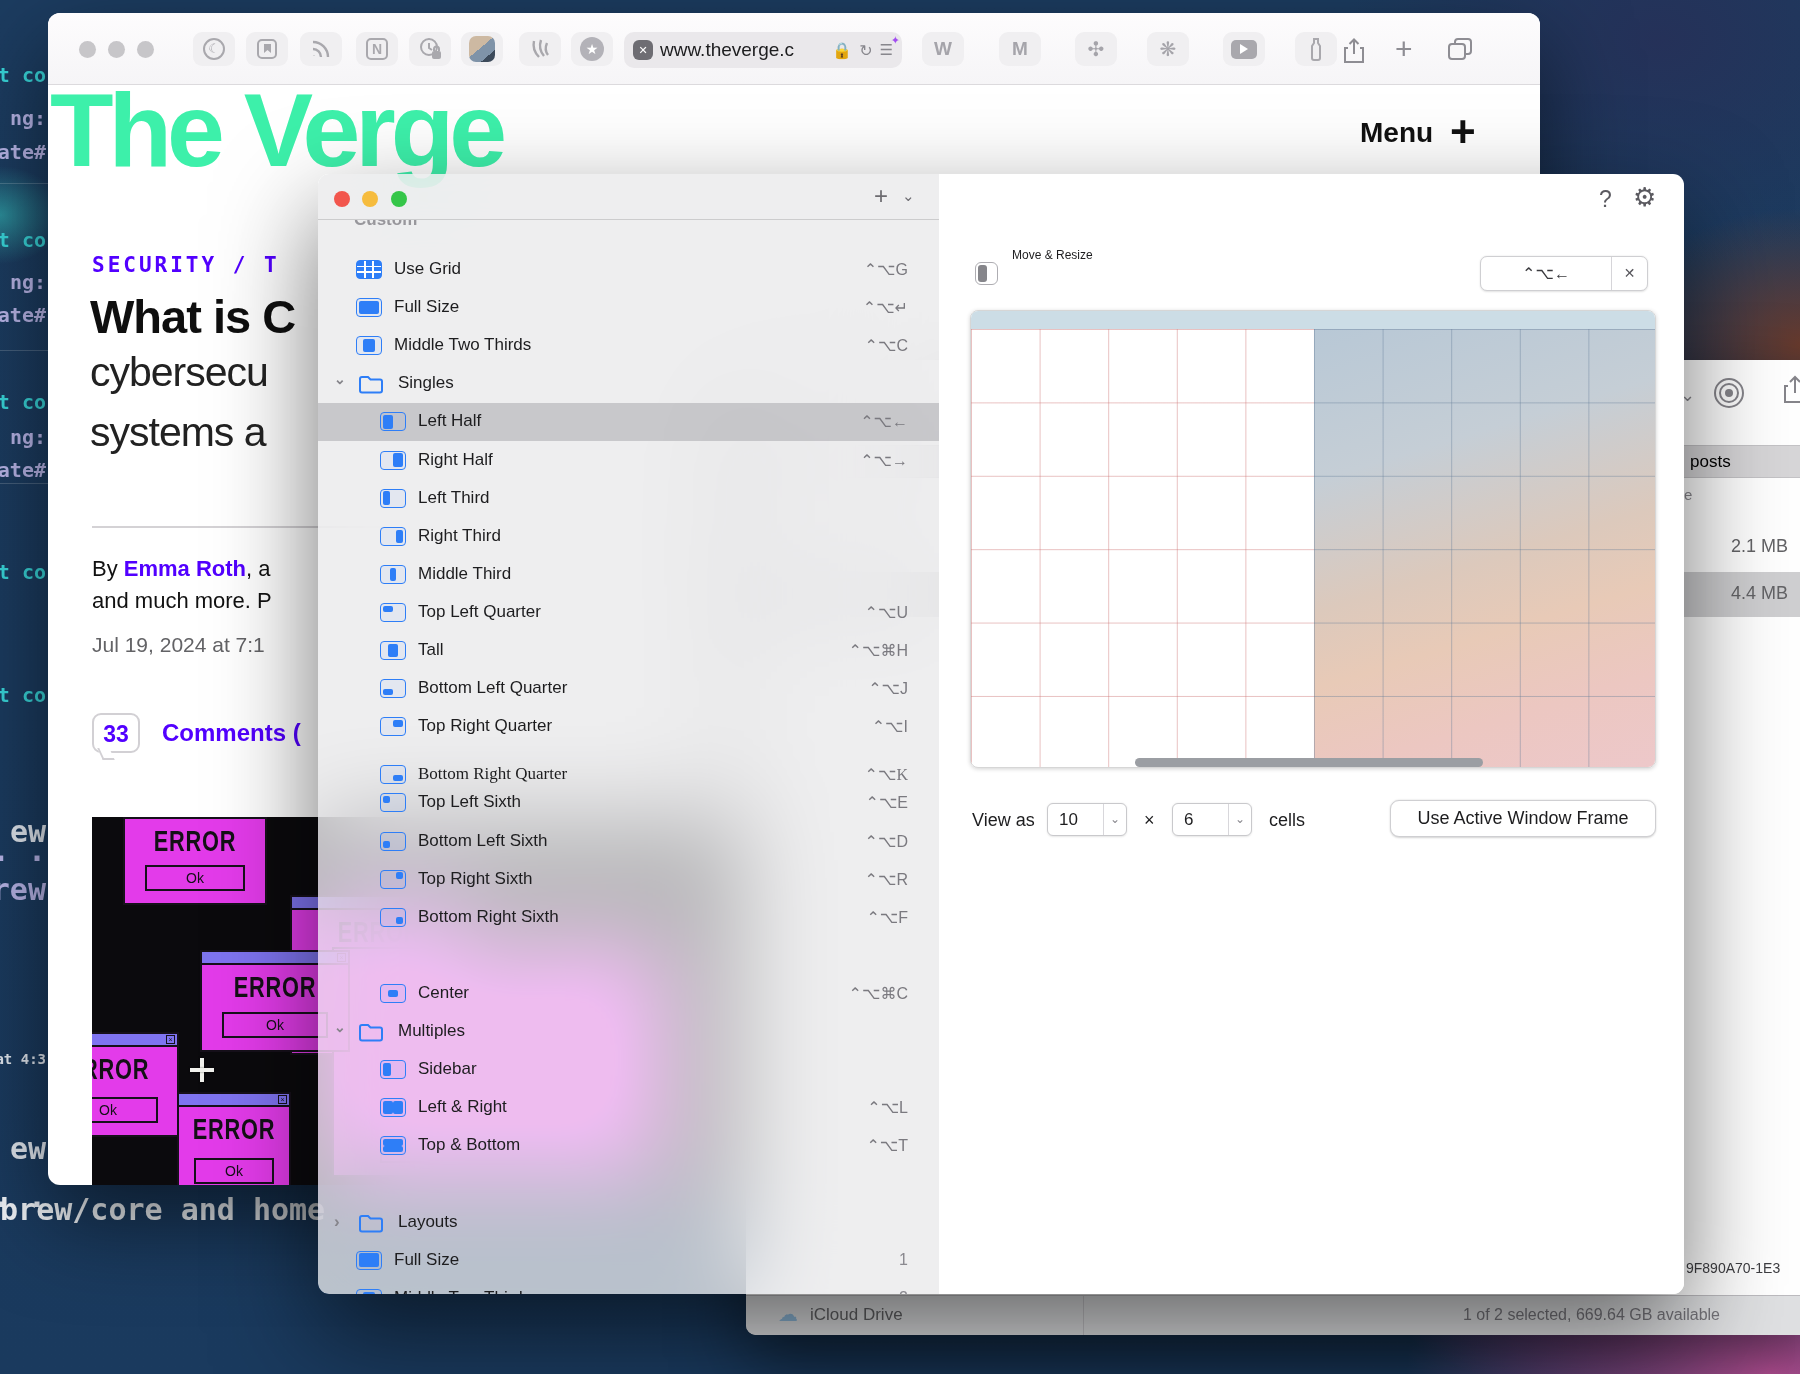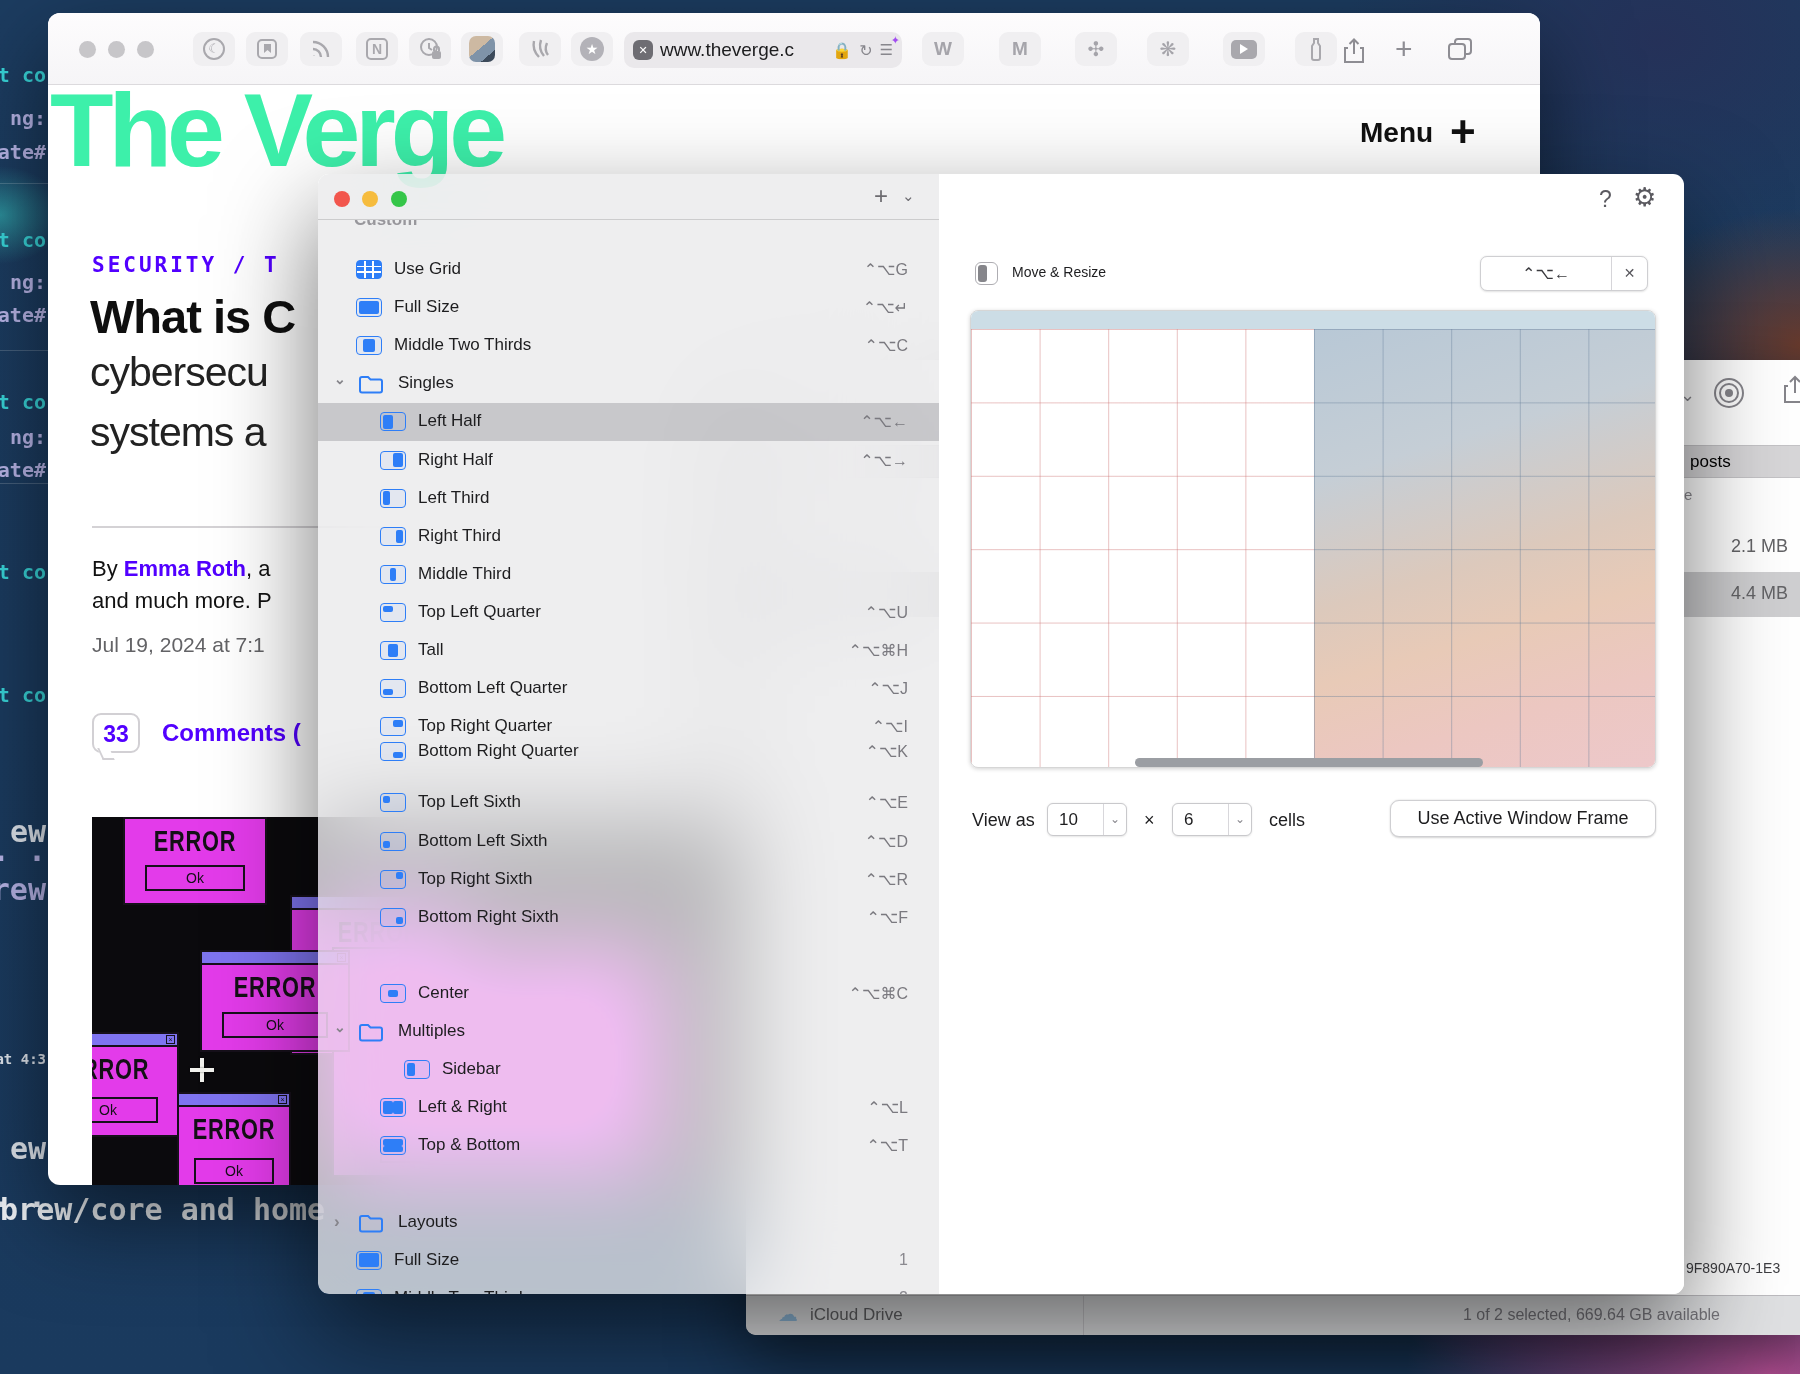--- a/index.html
+++ b/index.html
@@ -105,21 +105,21 @@
     background-image:linear-gradient(to right,transparent 0 30%,#fff 30% 36%,transparent 36% 63%,#fff 63% 69%,transparent 69%),
     linear-gradient(to bottom,transparent 0 28%,#fff 28% 38%,transparent 38% 60%,#fff 60% 70%,transparent 70%);}
   .cusic{position:absolute;top:11px;font-size:13px;font-weight:bold;color:#2e7ef7;letter-spacing:.5px;}
   .fold{position:absolute;top:9px;}
   
   .panel{position:relative;width:745px;height:100%;background:#ffffff;}
   .p-help{position:absolute;left:660px;top:12px;font-size:23px;color:#5b5a60;}
   .p-gear{position:absolute;left:694px;top:8px;font-size:26px;color:#5b5a60;}
   .mr-box{position:absolute;left:36px;top:88px;width:23px;height:23px;border:1.5px solid #aeadb2;border-radius:6px;background:#fff;}
   .mr-box i{position:absolute;left:2px;top:2px;bottom:2px;width:45%;background:#86868b;border-radius:3px;}
-  .mr-label{position:absolute;left:73px;top:90px;font-size:14px;color:#1d1d1f;}
+  .mr-label{position:absolute;left:73px;top:74px;font-size:12px;color:#1d1d1f;}
   .sc-field{position:absolute;left:541px;top:82px;width:168px;height:35px;border:1px solid #cfcfd2;border-radius:7px;background:#fff;display:flex;box-shadow:0 .5px 2px rgba(0,0,0,.12);}
   .sc-main{flex:1;text-align:center;font-size:16px;color:#3a3a3e;line-height:33px;}
   .sc-x{width:36px;border-left:1px solid #d6d5d9;text-align:center;font-size:14px;color:#58575d;line-height:33px;}
   .preview{position:absolute;left:31px;top:136px;width:686px;height:458px;border-radius:8px;border:1px solid rgba(0,0,0,.16);overflow:hidden;box-shadow:0 1px 4px rgba(0,0,0,.18);}
   .pv-strip{position:absolute;left:0;top:0;width:100%;height:18px;background:#ccdde6;}
   .pv-left{position:absolute;left:0;top:18px;width:343px;height:440px;background:linear-gradient(#fefdfd,#fbf5f3);
     background-image:linear-gradient(to right,rgba(206,118,118,.45) 1px,transparent 1px),linear-gradient(to bottom,rgba(206,118,118,.45) 1px,transparent 1px);
     background-size:68.6px 100%,100% 73.4px;}
   .pv-right{position:absolute;left:343px;top:18px;width:343px;height:440px;
     background-image:linear-gradient(to right,rgba(96,122,150,.4) 1px,transparent 1px),linear-gradient(to bottom,rgba(96,122,150,.4) 1px,transparent 1px),
@@ -436,21 +436,21 @@
             <span class="r-label" style="left:100px">Bottom Left Quarter</span>
             <span class="r-short">⌃⌥J</span>
           </div>
           <div class="r-row" style="top: 488.2px;">
             <span class="zone" style="left:62px">
               <i style="left:48%;top:11%;width:44%;height:38%"></i>
             </span>
             <span class="r-label" style="left:100px">Top Right Quarter</span>
             <span class="r-short">⌃⌥I</span>
           </div>
-          <div class="r-row" style="top: 513px;">
+          <div class="r-row" style="top: 536px; font-family: Liberation Serif, serif;">
             <span class="zone" style="left:62px">
               <i style="left:48%;top:51%;width:44%;height:38%"></i>
             </span>
             <span class="r-label" style="left:100px">Bottom Right Quarter</span>
             <span class="r-short">⌃⌥K</span>
           </div>
           <div class="r-row" style="top: 564.4px;">
             <span class="zone" style="left:62px">
               <i style="left:8%;top:11%;width:28%;height:38%"></i>
             </span>
@@ -485,21 +485,21 @@
             <span class="r-label" style="left:100px">Center</span>
             <span class="r-short">⌃⌥⌘C</span>
           </div>
           <div class="r-row" style="top: 793px;">
             <span class="r-chev" style="top:6px;">⌄</span>
             <span class="fold" style="left:40px"><svg width="26" height="20" viewBox="0 0 26 20" fill="none" stroke="#2e7ef7" stroke-width="2">
                 <path d="M2 5 a2 2 0 0 1 2-2 h6 l2.5 2.5 h9.5 a2 2 0 0 1 2 2 v9 a2 2 0 0 1 -2 2 h-18 a2 2 0 0 1 -2 -2 z"></path>
               </svg></span>
             <span class="r-label" style="left:80px">Multiples</span>
           </div>
-          <div class="r-row" style="top: 831.1px; margin-left: 24px;">
+          <div class="r-row" style="top: 831.1px;">
             <span class="zone" style="left:62px">
               <i style="left:8%;top:11%;width:34%;height:78%"></i>
             </span>
             <span class="r-label" style="left:100px">Sidebar</span>
           </div>
           <div class="r-row" style="top: 869.2px;">
             <span class="zone" style="left:62px">
               <i style="left:8%;top:11%;width:42%;height:78%"></i>
               <i style="left:50%;top:11%;width:42%;height:78%"></i>
             </span>

